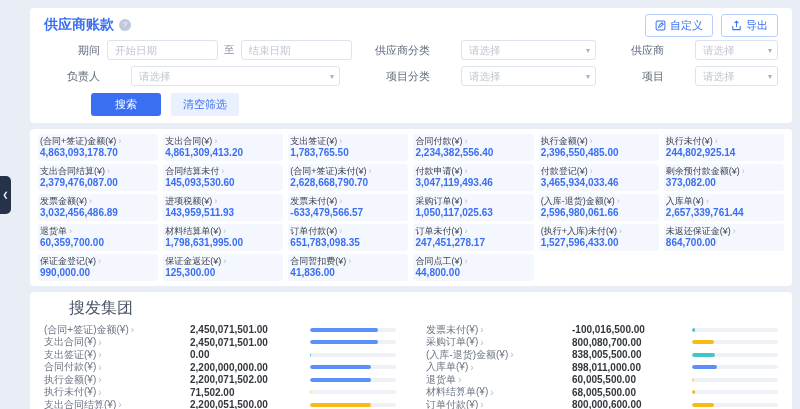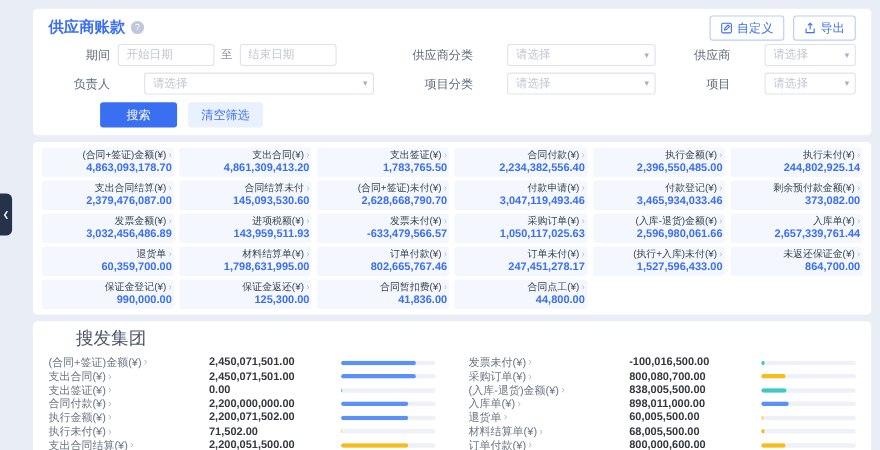--- a/index.html
+++ b/index.html
@@ -42,21 +42,21 @@
   }
   .field{ display:flex; align-items:center; }
   .f-label{ font-size:11px; color:#5f6b7d; text-align:right; margin-right:7px; flex:none;margin-left:16px; }
   .w40{ width:40px; } .w62{ width:62px; }
   .txt{
     height:20px; border:1px solid #dde3ec; border-radius:3px;
     padding:0 7px; font-size:10.5px; color:#333; background:#fff; width:100%;
     font-family:inherit; outline:none;
   }
   .txt::placeholder{ color:#c0c6d1; }
-  .date{ width:88px; flex:none; }
+  .date{ width:111px; flex:none; }
   .sep{ font-size:10.5px; color:#8b95a5; margin:0 6px; }
   .select{ position:relative; flex:1; display:block;padding-left:24px; }
   .select .txt{ cursor:pointer; padding-right:18px; }
   .caret{
     position:absolute; right:6px; top:50%; transform:translateY(-50%);
     color:#a7b0bf; font-size:8px; pointer-events:none;
   }
   .btn-row{ margin-top:7px; margin-left:47px; display:flex; gap:10px; }
   .btn-primary{
     background:#3a6ff2; color:#fff; border:none; border-radius:3px;
@@ -64,21 +64,21 @@
   }
   .btn-plain{
     background:#e9f0fe; color:#3a6ff2; border:none; border-radius:3px;
     font-size:11px; padding:4px 12px; cursor:pointer; font-family:inherit;
   }
 
   
   .metrics-card{ margin-top:6px; padding:5px 8px; }
   .metrics-grid{ display:grid; grid-template-columns:repeat(6,1fr); gap:3px 5px; }
   .metric{
-    background:#f4f7fd; border-radius:3px; text-align:right;
+    background:#f4f7fd; border-radius:3px; text-align:left;
     padding:2px 2px 3px; cursor:pointer; overflow:hidden;
   }
   .m-label{ font-size:9px; line-height:10px; color:#3c4350; white-space:nowrap; overflow:hidden; }
   .m-chev,.g-chev{ color:#b3bccb; margin-left:2px; }
   .m-value{ font-size:10px; line-height:11px; font-weight:700; color:#3a6ff2; margin-top:1px; white-space:nowrap; }
 
   
   .group-card{ margin-top:6px; padding:6px 14px 8px; height:200px; }
   .group-title{ font-size:16px; font-weight:400; color:#4a5468;margin-left:25px; }
   .group-cols{ display:grid; grid-template-columns:1fr 1fr; column-gap:30px; margin-top:5px; }
@@ -316,21 +316,21 @@
     <div class="m-label">
       <span>材料结算单(¥)</span><span class="m-chev">›</span>
     </div>
     <div class="m-value">1,798,631,995.00</div>
   </div>
 
   <div class="metric">
     <div class="m-label">
       <span>订单付款(¥)</span><span class="m-chev">›</span>
     </div>
-    <div class="m-value">802,665,767.46</div>
+    <div class="m-value">651,783,098.35</div>
   </div>
 
   <div class="metric">
     <div class="m-label">
       <span>订单未付(¥)</span><span class="m-chev">›</span>
     </div>
     <div class="m-value">247,451,278.17</div>
   </div>
 
   <div class="metric">

